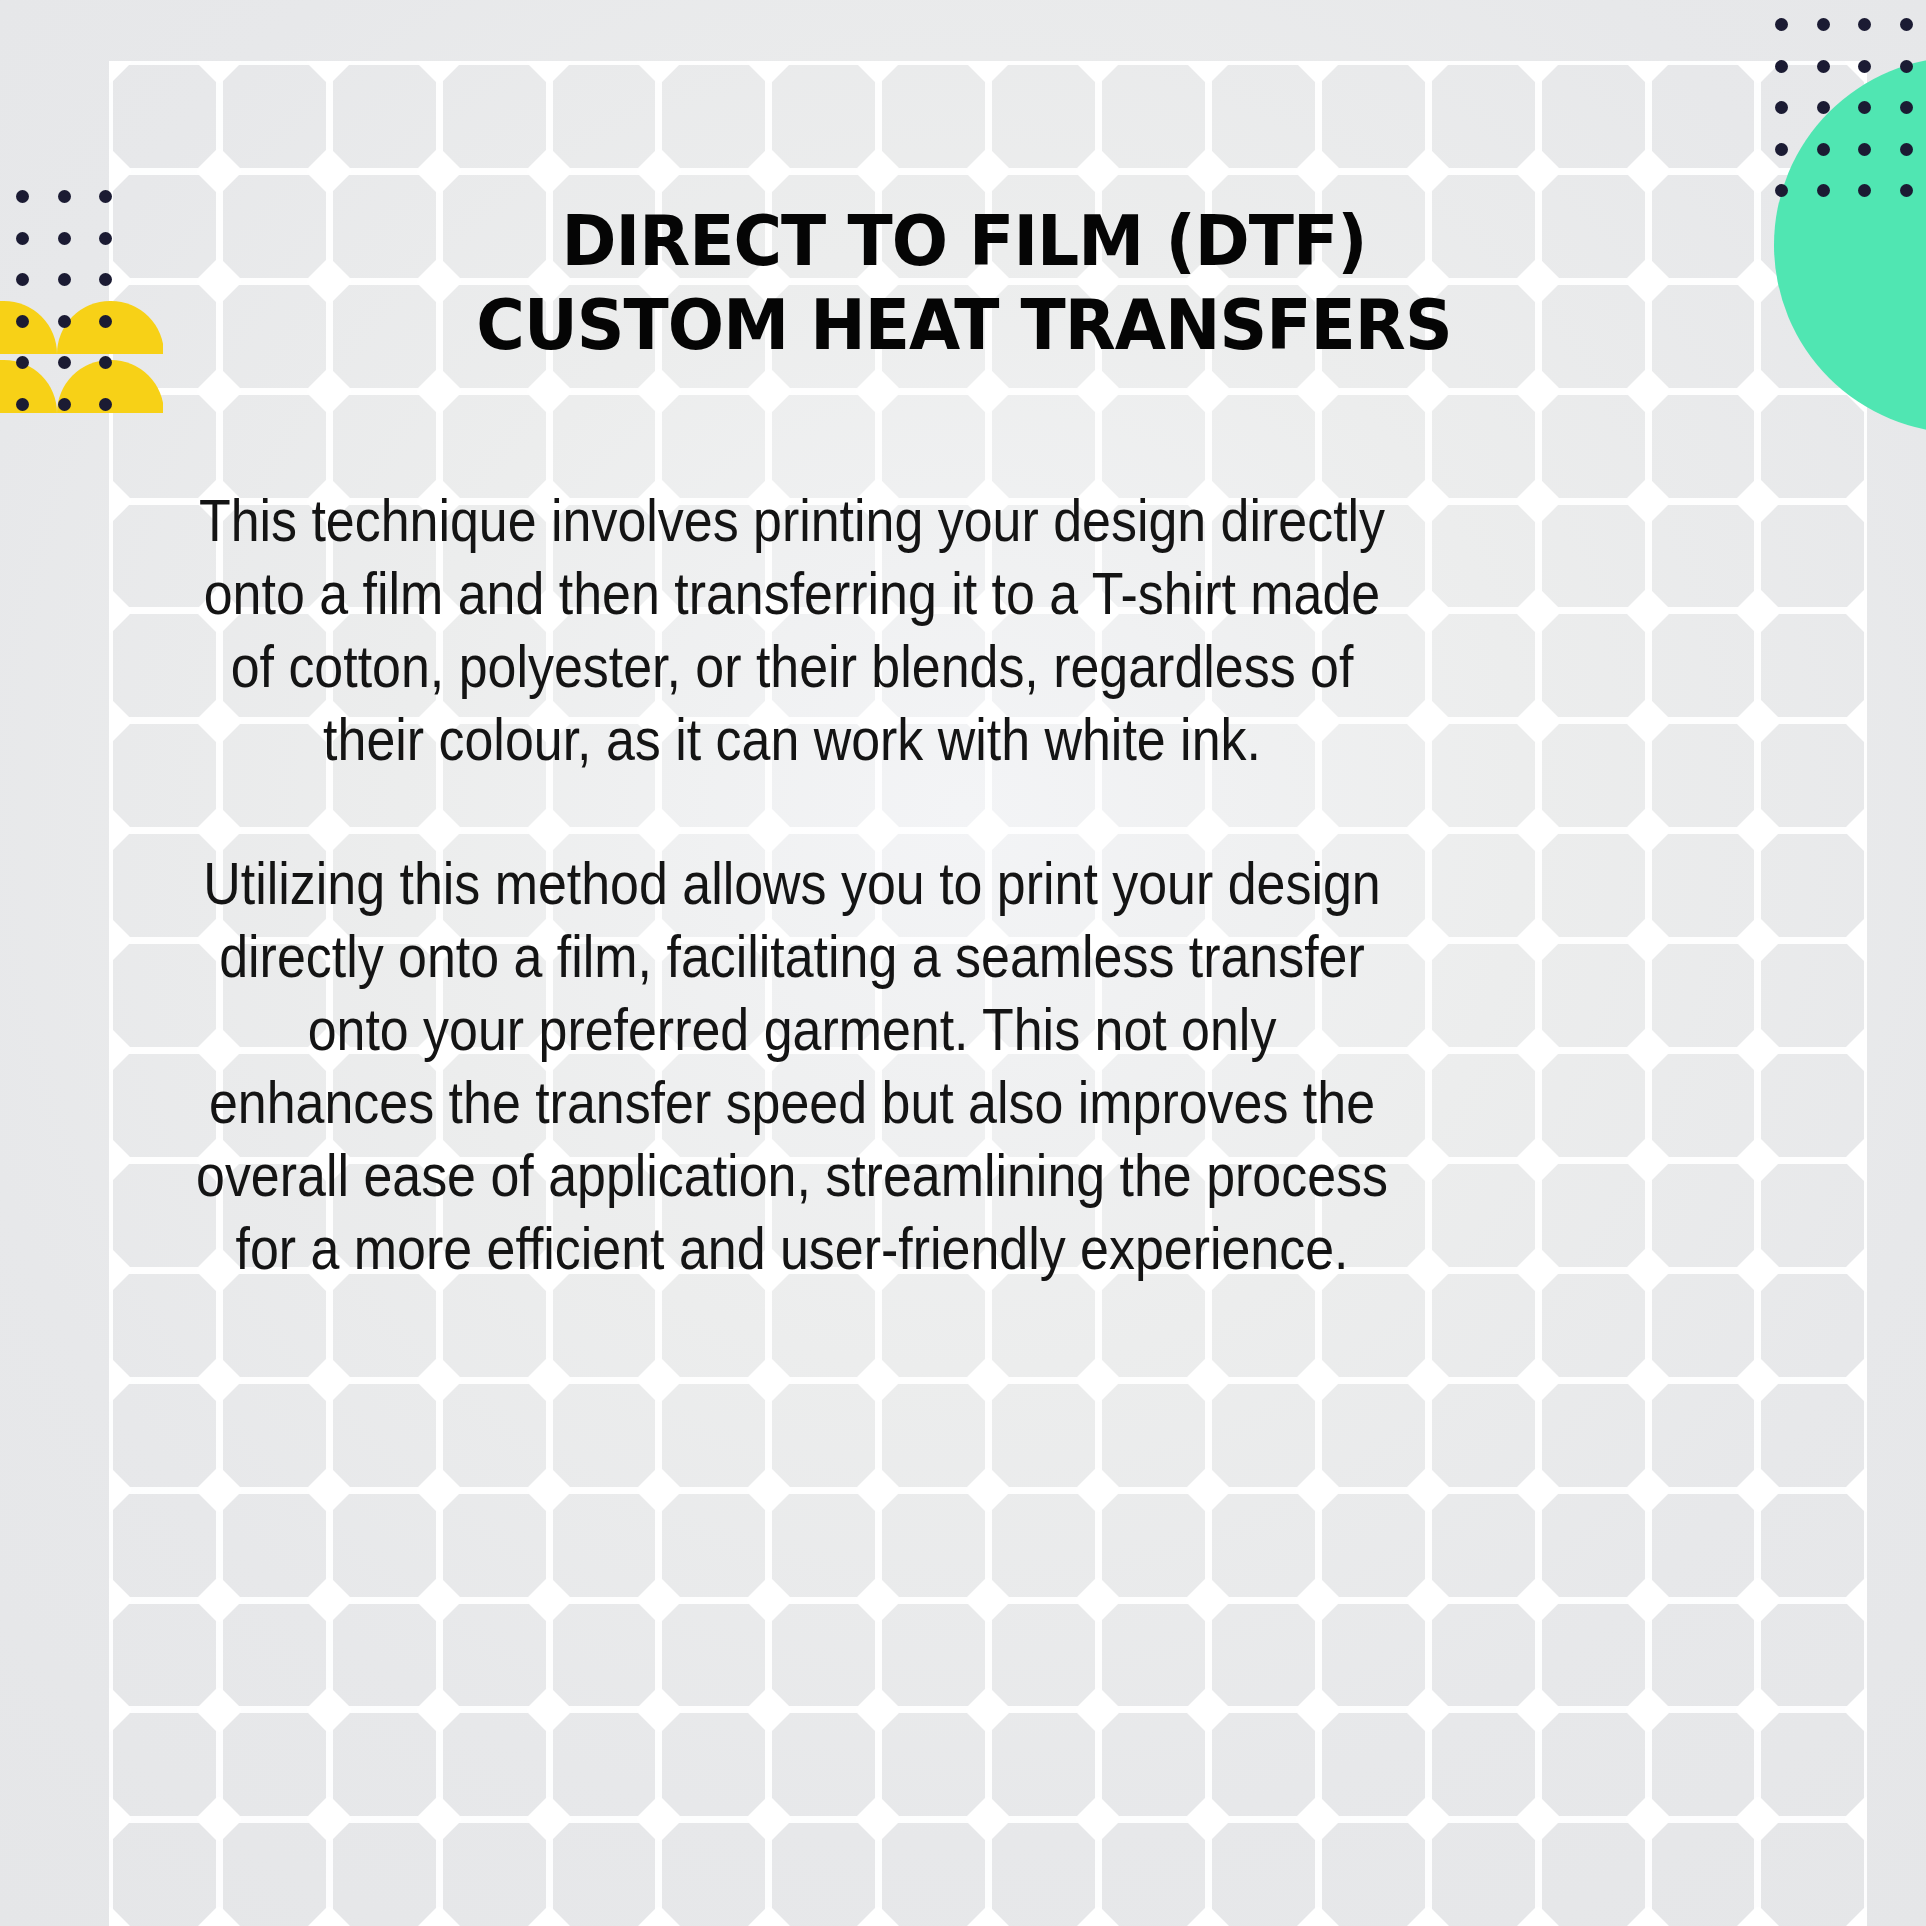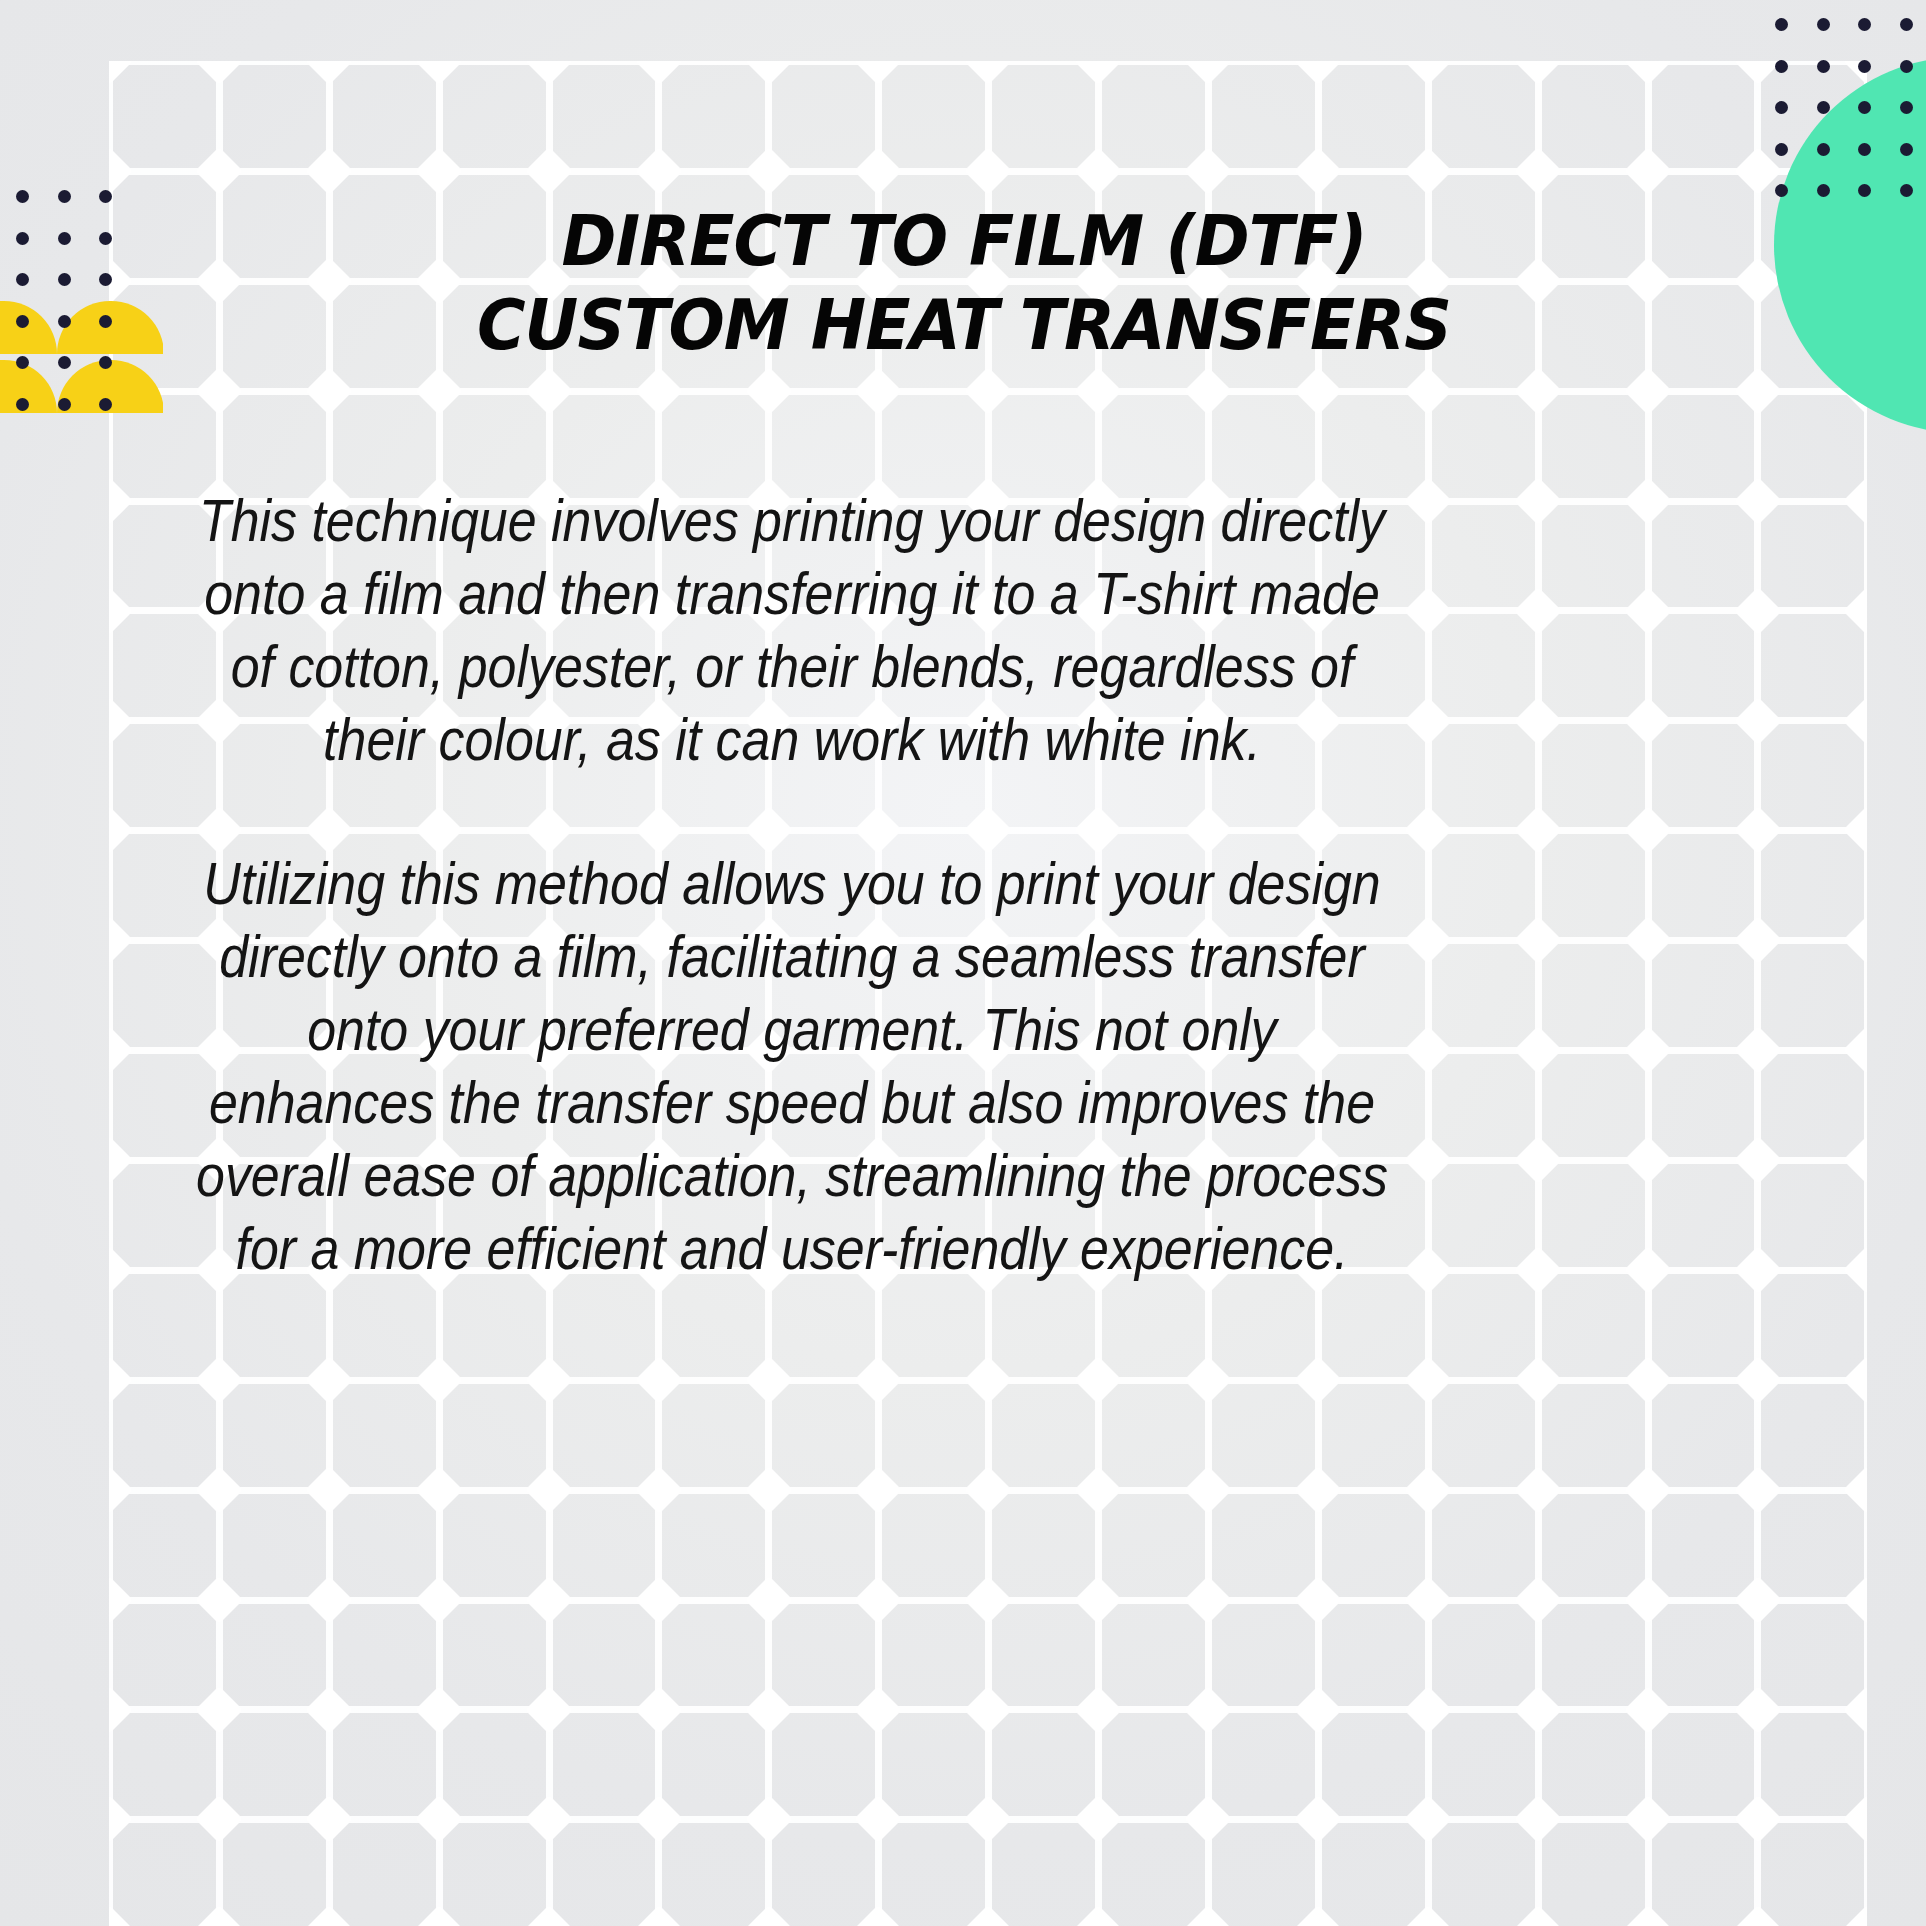--- a/index.html
+++ b/index.html
@@ -102,21 +102,20 @@
     border-radius: 53px 53px 0 0;
   }
 
   
   #content {
     position: absolute;
     left: 0;
     top: 0;
     width: 1868px;
     height: 1927px;
-    font-style: italic;
   }
 
   #title {
     position: absolute;
     left: 149px;
     top: 153px;
     width: 1630px;
     text-align: center;
     font-family: "DejaVu Sans", sans-serif;
     font-weight: 700;

